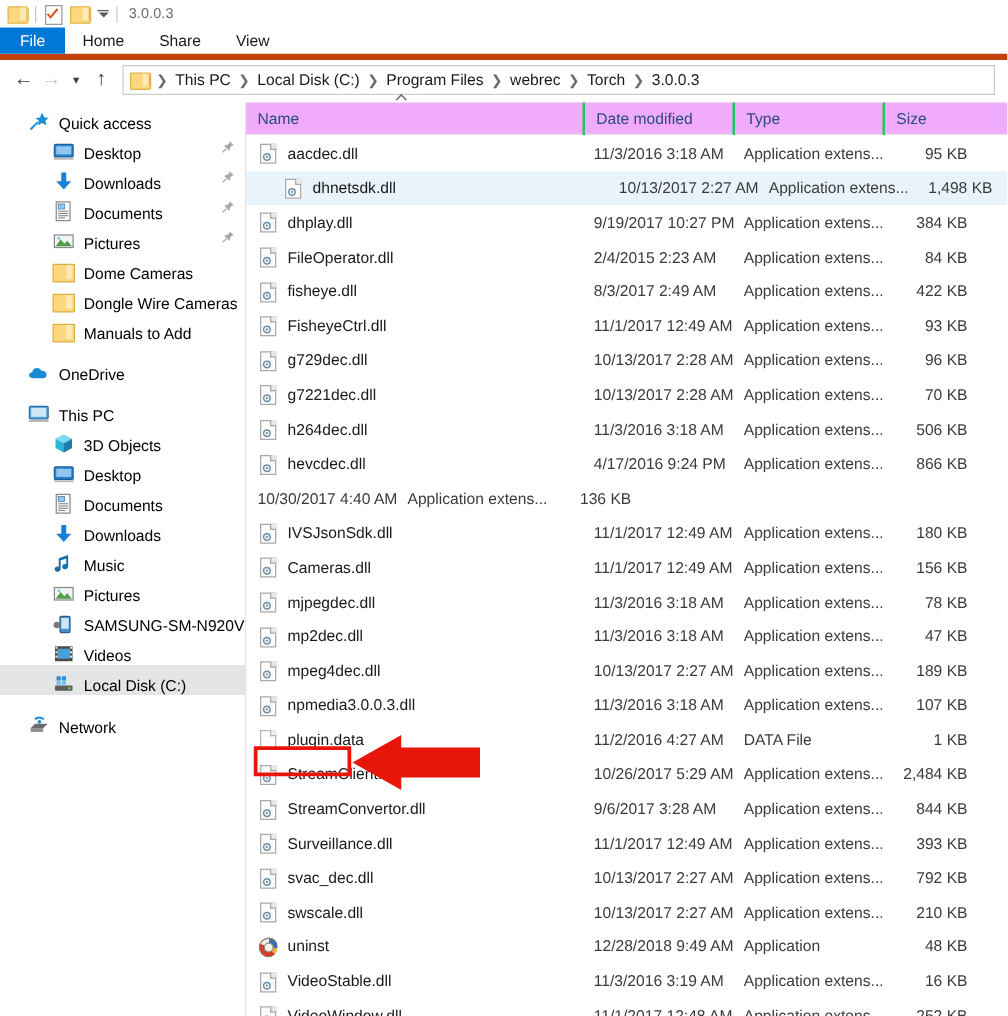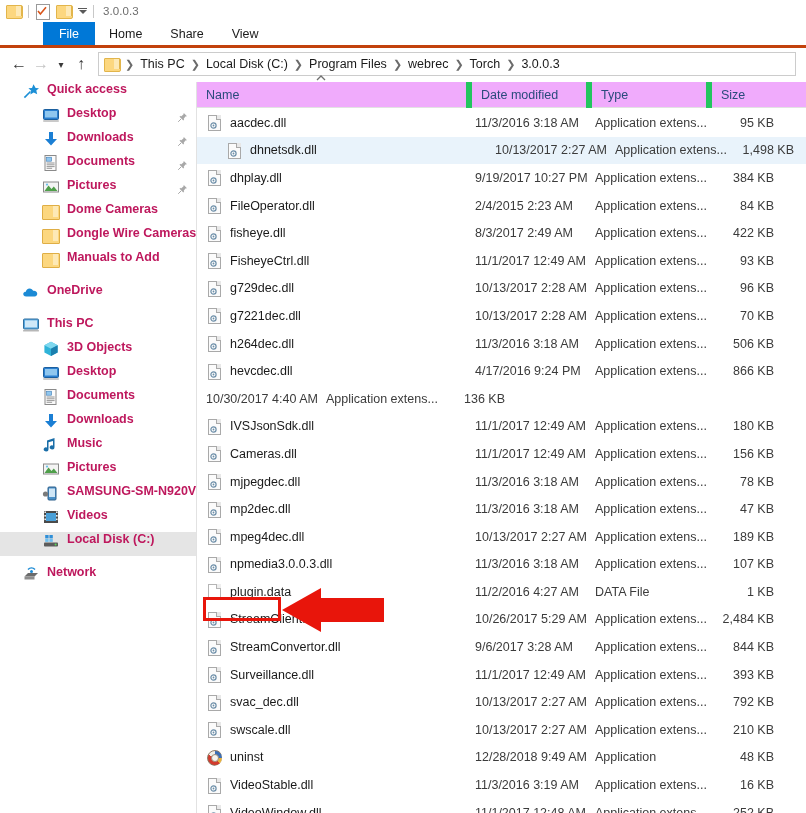--- a/index.html
+++ b/index.html
@@ -39,22 +39,21 @@
     width:0;height:0;border-left:4px solid transparent;border-right:4px solid transparent;
     border-top:5px solid #5a5a5a; margin-top:3px;
   }
   .tb-caret-wrap{display:flex;flex-direction:column;align-items:center;gap:1px;}
   .tb-caret-bar{width:9px;height:1.5px;background:#5a5a5a;}
 
   
   .ribbon {
     position:absolute; left:0; top:22px; width:806px; height:26px;
     background:#ffffff; display:flex; align-items:stretch;
-    border-bottom:3px solid #c2410c;
-    padding-left:43px;
+    border-bottom:5px solid #c2410c;
   }
   .tab {
     display:flex; align-items:center; justify-content:center;
     font-size:12.5px; color:#1a1a1a; padding:0 14px; cursor:default;
   }
   .tab.file { background:#0078d7; color:#ffffff; min-width:52px; }
 
   
   .navbar {
     position:absolute; left:0; top:48px; width:806px; height:32px;
@@ -71,22 +70,22 @@
   }
   .crumb { font-size:12.5px; color:#1a1a1a; padding:0 4px; white-space:nowrap; }
   .crumb-sep { font-size:11px; color:#6b6b6b; padding:0 1px; }
 
   
   .sidebar {
     position:absolute; left:0; top:82px; width:196px; height:731px;
     background:#ffffff; overflow:hidden;
   }
   .nav-item {
-    height:24px; display:flex; align-items:flex-start; font-size:12.5px; color:#be185d;
-    padding-right:8px; position:relative; white-space:nowrap;font-weight:bold;
+    height:24px; display:flex; align-items:flex-end; font-size:12.5px; color:#000000;
+    padding-right:8px; position:relative; white-space:nowrap;
   }
   .nav-item.sel { background:#e5e5e5; }
   .nav-ico { width:18px; height:18px; margin-right:7px; flex:0 0 18px; position:relative; }
   .pin {
     position:absolute; right:8px; top:6px; width:11px; height:11px; opacity:.75;
   }
   .ni-l0 { padding-left:22px; }
   .ni-l1 { padding-left:42px; }
   .grp-gap { height:9px; }
 
@@ -99,21 +98,21 @@
 
   
   .filepane { position:absolute; left:196px; top:82px; width:610px; height:731px; background:#fff;
               border-left:1px solid #e2e2e2; }
   .colheader {
     height:26px; display:flex; border-bottom:1px solid #e2e2e2;
     position:relative; background:#f0abfc;
   }
   .col { font-size:12.5px; color:#2a4b7c; padding-left:9px; position:relative; height:26px;
          display:flex; align-items:center; }
-  .col + .col { border-left:6px solid #22c55e; }
+  .col + .col { border-left:2px solid #22c55e; }
   .c-name { width:269px; }
   .c-date { width:120px; }
   .c-type { width:120px; }
   .c-size { width:80px; }
   .sortmark {
     position:absolute; left:118px; top:-8px; width:12px; height:8px;
     color:#6a6a6a; font-size:10px; text-align:center; line-height:8px;
   }
   .rows { position:absolute; top:27px; left:0; right:0; bottom:0; }
   .row {

